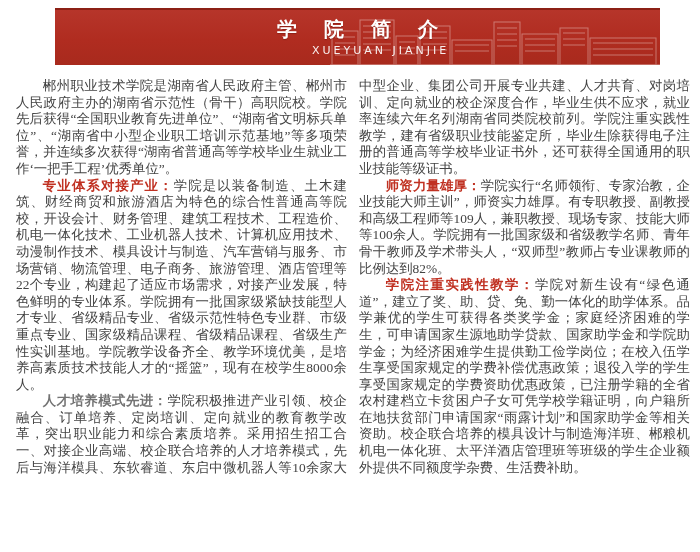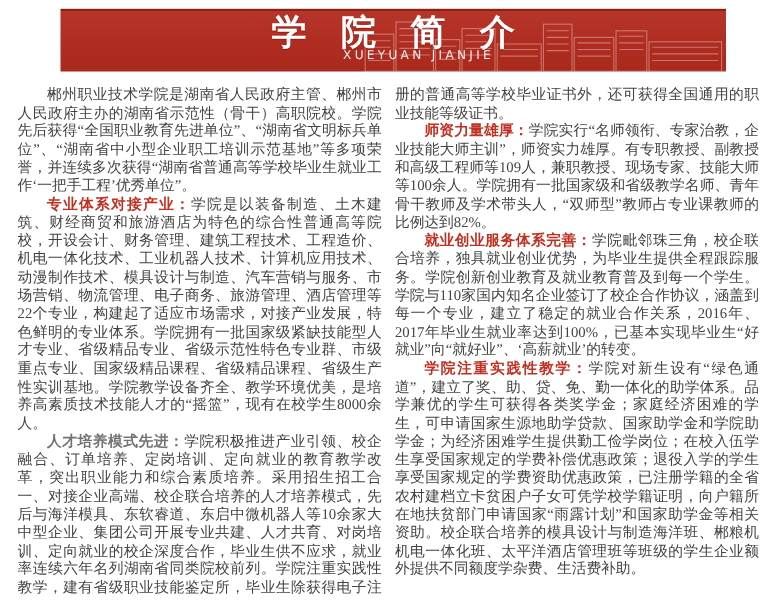--- a/index.html
+++ b/index.html
@@ -31,21 +31,21 @@
     opacity: 0.35;
   }
   .banner-text {
     position: relative;
     z-index: 2;
     text-align: center;
     color: #ffffff;
     padding-top: 4px;
   }
   .banner-title {
-    font-size: 32px;
+    font-size: 20px;
     font-weight: bold;
     letter-spacing: 10px;
     line-height: 30px;
     text-indent: 10px; 
     text-shadow: 0 1px 1px rgba(90,10,5,0.4);
   }
   .banner-subtitle {
     font-size: 11px;
     letter-spacing: 3px;
     line-height: 14px;
@@ -103,17 +103,16 @@
 
 <div class="content">
   <p><span class="para-heading" style="color:#c03122"></span><span>郴州职业技术学院是湖南省人民政府主管、郴州市人民政府主办的湖南省示范性（骨干）高职院校。学院先后获得“全国职业教育先进单位”、“湖南省文明标兵单位”、“湖南省中小型企业职工培训示范基地”等多项荣誉，并连续多次获得“湖南省普通高等学校毕业生就业工作‘一把手工程’优秀单位”。</span></p>
 
   <p><span class="para-heading" style="color:#c03122">专业体系对接产业：</span><span>学院是以装备制造、土木建筑、财经商贸和旅游酒店为特色的综合性普通高等院校，开设会计、财务管理、建筑工程技术、工程造价、机电一体化技术、工业机器人技术、计算机应用技术、动漫制作技术、模具设计与制造、汽车营销与服务、市场营销、物流管理、电子商务、旅游管理、酒店管理等22个专业，构建起了适应市场需求，对接产业发展，特色鲜明的专业体系。学院拥有一批国家级紧缺技能型人才专业、省级精品专业、省级示范性特色专业群、市级重点专业、国家级精品课程、省级精品课程、省级生产性实训基地。学院教学设备齐全、教学环境优美，是培养高素质技术技能人才的“摇篮”，现有在校学生8000余人。</span></p>
 
   <p><span class="para-heading" style="color:#737373">人才培养模式先进：</span><span>学院积极推进产业引领、校企融合、订单培养、定岗培训、定向就业的教育教学改革，突出职业能力和综合素质培养。采用招生招工合一、对接企业高端、校企联合培养的人才培养模式，先后与海洋模具、东软睿道、东启中微机器人等10余家大中型企业、集团公司开展专业共建、人才共育、对岗培训、定向就业的校企深度合作，毕业生供不应求，就业率连续六年名列湖南省同类院校前列。学院注重实践性教学，建有省级职业技能鉴定所，毕业生除获得电子注册的普通高等学校毕业证书外，还可获得全国通用的职业技能等级证书。</span></p>
 
   <p><span class="para-heading" style="color:#c03122">师资力量雄厚：</span><span>学院实行“名师领衔、专家治教，企业技能大师主训”，师资实力雄厚。有专职教授、副教授和高级工程师等109人，兼职教授、现场专家、技能大师等100余人。学院拥有一批国家级和省级教学名师、青年骨干教师及学术带头人，“双师型”教师占专业课教师的比例达到82%。</span></p>
 
-  <p><span class="para-heading" style="color:#c03122">就业创业服务体系完善：</span><span>学院毗邻珠三角，校企联合培养，独具就业创业优势，为毕业生提供全程跟踪服务。学院创新创业教育及就业教育普及到每一个学生。学院与110家国内知名企业签订了校企合作协议，涵盖到每一个专业，建立了稳定的就业合作关系，2016年、2017年毕业生就业率达到100%，已基本实现毕业生“好就业”向“就好业”、‘高薪就业’的转变。</span></p>
 
   <p><span class="para-heading" style="color:#c03122">学院注重实践性教学：</span><span>学院对新生设有“绿色通道”，建立了奖、助、贷、免、勤一体化的助学体系。品学兼优的学生可获得各类奖学金；家庭经济困难的学生，可申请国家生源地助学贷款、国家助学金和学院助学金；为经济困难学生提供勤工俭学岗位；在校入伍学生享受国家规定的学费补偿优惠政策；退役入学的学生享受国家规定的学费资助优惠政策，已注册学籍的全省农村建档立卡贫困户子女可凭学校学籍证明，向户籍所在地扶贫部门申请国家“雨露计划”和国家助学金等相关资助。校企联合培养的模具设计与制造海洋班、郴粮机机电一体化班、太平洋酒店管理班等班级的学生企业额外提供不同额度学杂费、生活费补助。</span></p>
 
 </div>
 
 </body></html>

